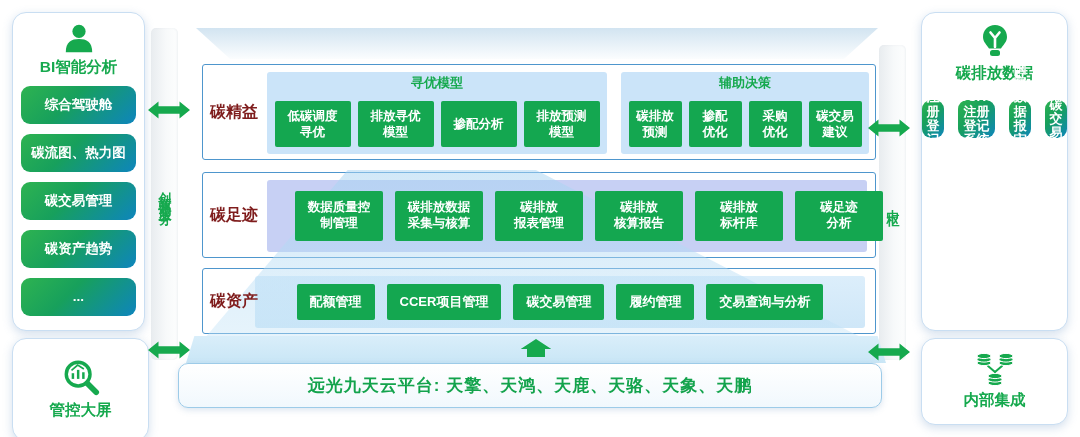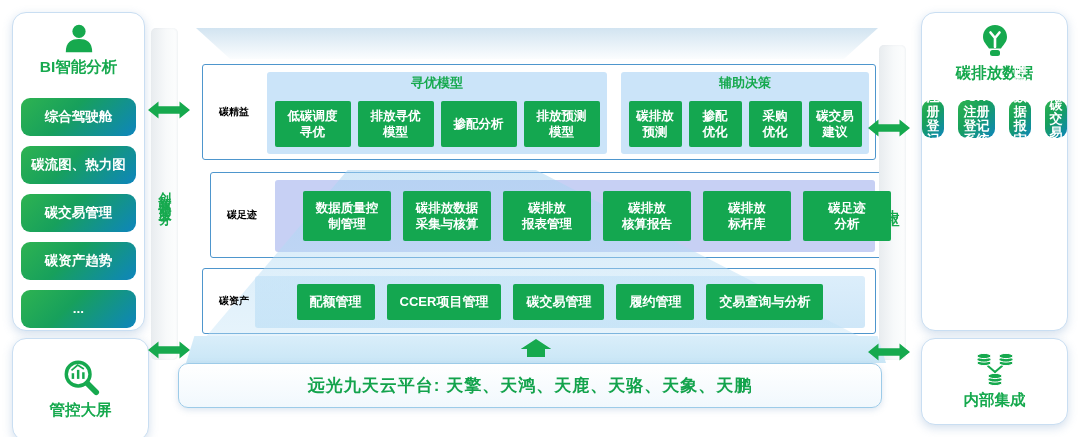--- a/index.html
+++ b/index.html
@@ -9,21 +9,21 @@
   
   .panel{position:absolute;background:#fff;border:1px solid #c9def2;border-radius:14px;
          box-shadow:0 3px 10px rgba(110,150,195,.30);display:flex;flex-direction:column;
          align-items:center;box-sizing:border-box;}
   .panel-title{color:#16a94e;font-weight:bold;font-size:15.5px;margin-top:0;}
   .panel-icon{margin-top:10px;}
   .grad-btn{width:calc(100% - 16px);height:38px;border-radius:9px;box-sizing:border-box;
             background:linear-gradient(135deg,#2eb351 0%,#17a05c 42%,#0e85bd 100%);
             color:#fff;font-weight:bold;font-size:13.5px;display:flex;align-items:center;
             justify-content:center;text-align:center;line-height:1.1;}
-  .btn-stack{display:flex;flex-direction:column;gap:10px;width:100%;align-items:center;margin-top:20px;}
+  .btn-stack{display:flex;flex-direction:column;gap:10px;width:100%;align-items:center;margin-top:8px;}
   .btn-stack-r{display:flex;flex-direction:row;gap:14px;width:100%;align-items:center;margin-top:16px;}
   .btn-stack-r .grad-btn{width:calc(100% - 12px);font-size:13px;}
 
   
   .ribbon{position:absolute;width:27px;background:linear-gradient(to right,#e8ecef 0%,#f7f9fa 55%,#fdfefe 100%);
           border-radius:5px;display:flex;align-items:center;justify-content:center;
           box-shadow:inset -1px 0 2px rgba(60,90,120,.08);}
   .ribbon-text{writing-mode:vertical-rl;color:#16a94e;font-weight:bold;font-size:13px;letter-spacing:4px;}
 
   .harrow{position:absolute;width:42px;height:20px;z-index:7;}
@@ -33,21 +33,21 @@
   .top-trapezoid{position:absolute;left:196px;top:28px;width:682px;height:31px;z-index:0;
                  clip-path:polygon(0 0,100% 0,95% 100%,5% 100%);
                  background:linear-gradient(#d2e4f1,#fbfdfe);}
   .beam{position:absolute;left:198px;top:170px;width:680px;height:176px;z-index:4;pointer-events:none;
         clip-path:polygon(22% 0,49.7% 0,100% 100%,0 100%);
         background:linear-gradient(rgba(168,212,242,.52),rgba(196,228,247,.40));}
 
   
   .row-box{position:absolute;background:#fff;border:1.5px solid #4e96cd;border-radius:3px;box-sizing:border-box;}
   .row-label{position:absolute;left:0;top:0;bottom:0;width:62px;display:flex;align-items:center;
-             justify-content:center;color:#000000;font-weight:bold;font-size:10px;z-index:6;}
+             justify-content:center;color:#7f1d1d;font-weight:bold;font-size:16px;z-index:6;}
   .group{position:absolute;border-radius:3px;display:flex;flex-direction:column;align-items:center;
          box-sizing:border-box;justify-content:space-between;}
   .bg-sky{background:#cbe4f9;}
   .bg-periwinkle{background:#c7d0f4;}
   .bg-light{background:linear-gradient(#dceefb,#cfe7f8);}
   .group-title{color:#16a94e;font-weight:bold;font-size:13px;height:22px;display:flex;align-items:center;}
   .btn-row{display:flex;justify-content:center;align-items:center;flex:1;width:100%;}
   .module-btn{background:#14a750;color:#fff;font-weight:bold;font-size:12.5px;line-height:1.3;
               display:flex;align-items:center;justify-content:center;text-align:center;
               white-space:pre-line;border-radius:2px;position:relative;z-index:6;box-sizing:border-box;}
@@ -138,21 +138,21 @@
         <div class="module-btn mb-b">掺配
 优化</div>
         <div class="module-btn mb-b">采购
 优化</div>
         <div class="module-btn mb-b">碳交易
 建议</div>
       </div>
     </div>
   </div>
 
-  <div class="row-box" style="left:210px;top:172px;width:674px;height:86px;">
+  <div class="row-box" style="left:202px;top:172px;width:674px;height:86px;font-family:Liberation Mono, monospace;">
     <div class="row-label">碳足迹</div>
     <div class="group bg-periwinkle" style="left:64px;top:7px;width:600px;height:72px;">
       <div class="btn-row gap10">
         <div class="module-btn mb-c">数据质量控
 制管理</div>
         <div class="module-btn mb-c">碳排放数据
 采集与核算</div>
         <div class="module-btn mb-c">碳排放
 报表管理</div>
         <div class="module-btn mb-c">碳排放

